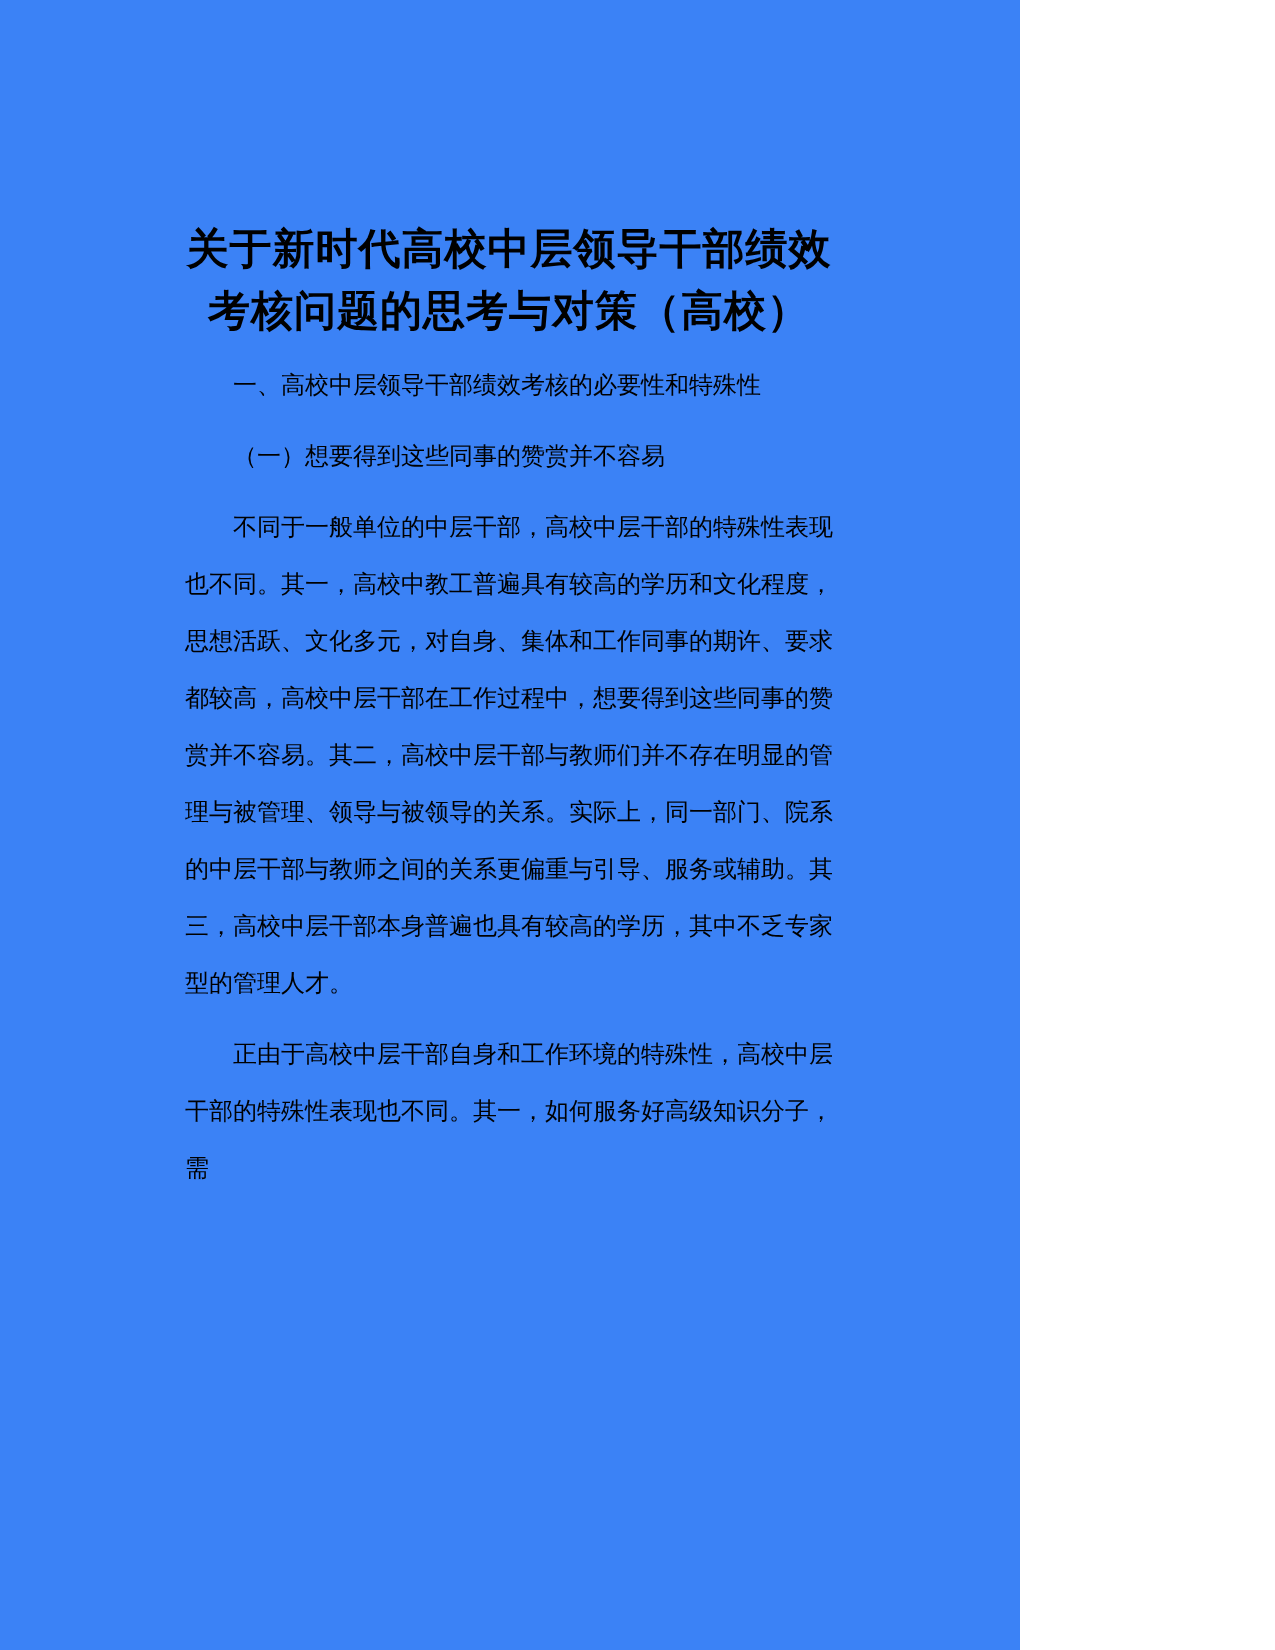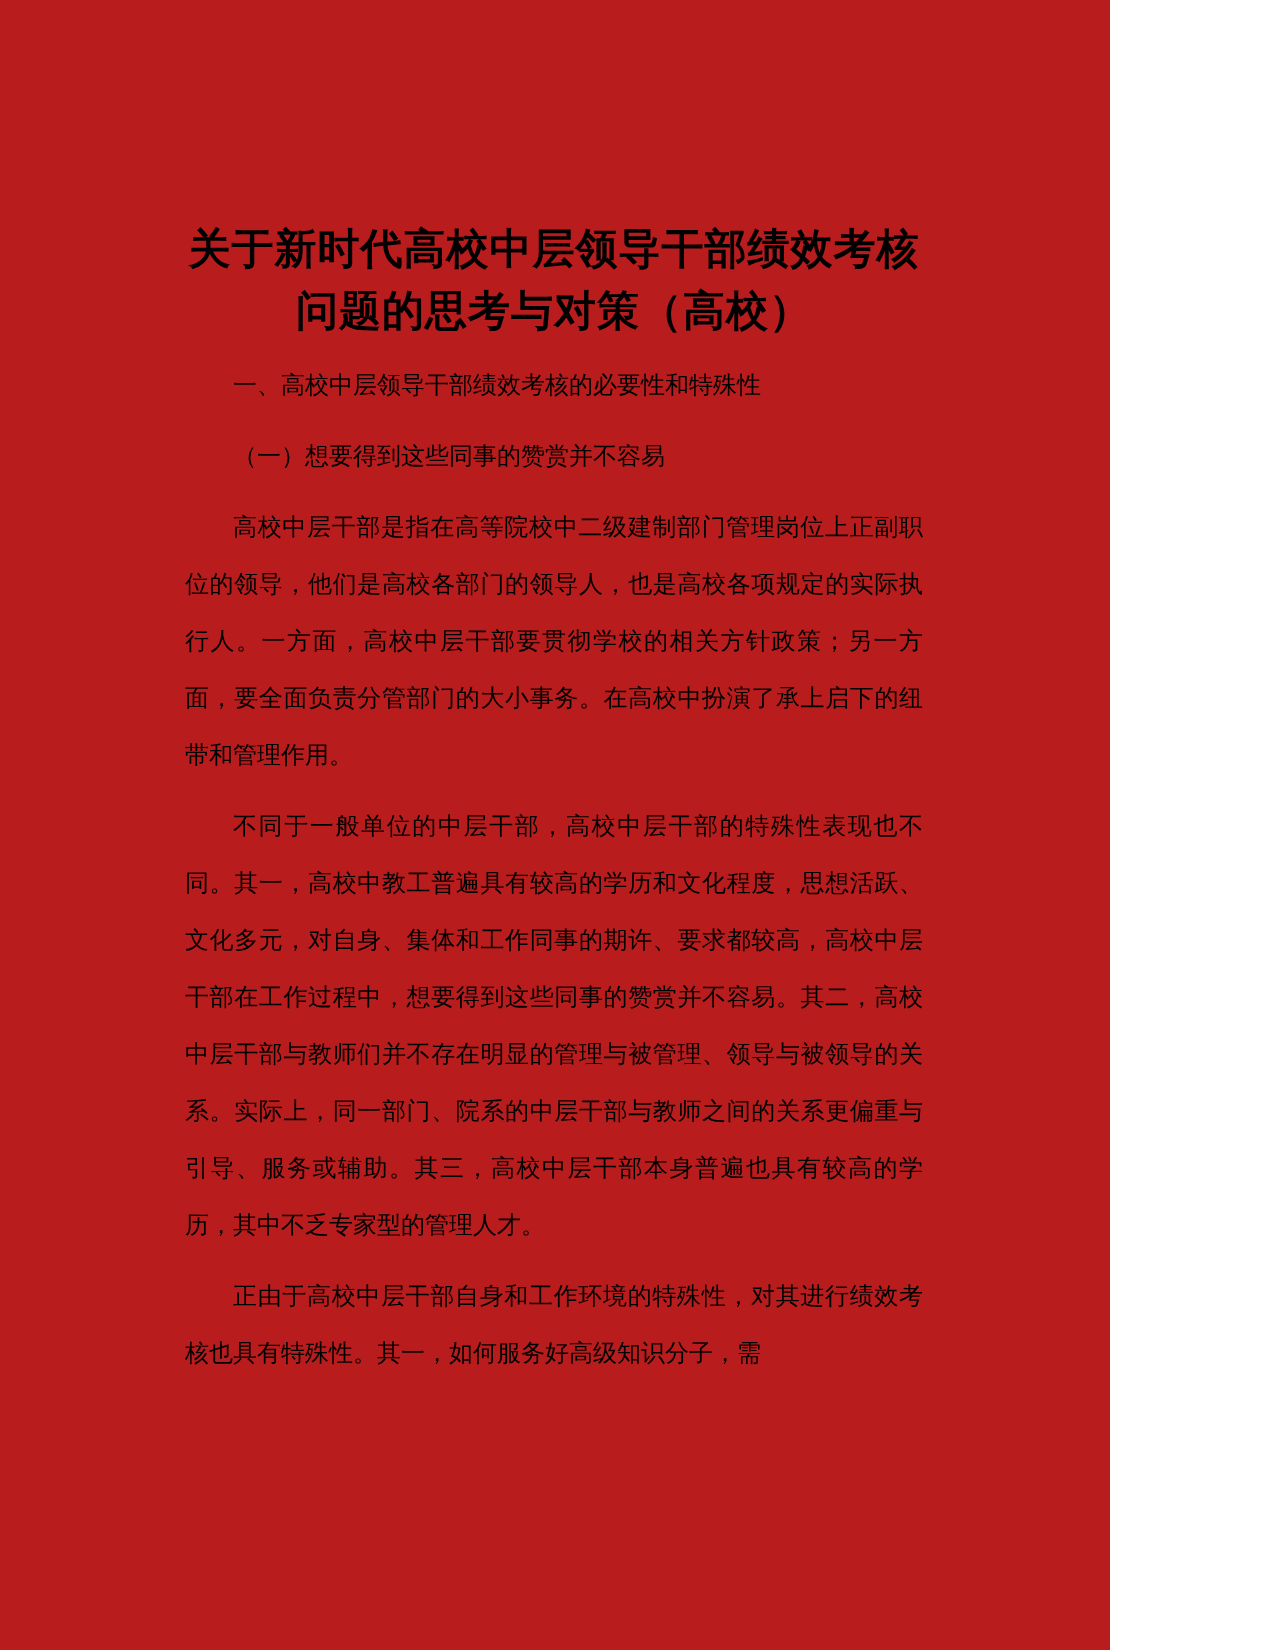--- a/index.html
+++ b/index.html
@@ -3,23 +3,23 @@
 <meta charset="utf-8">
 <style>
   html, body {
     margin: 0;
     padding: 0;
     background: #ffffff;
   }
   .page {
     position: relative;
     box-sizing: border-box;
-    width: 1110px;
+    width: 1020px;
     height: 1650px;
-    background: #b91c1c;
+    background: #3b82f6;
     color: #000000;
     font-family: "Liberation Sans", sans-serif;
     padding: 218px 187px 40px 185px;
     overflow: hidden;
   }
   .doc-title {
     margin: 0 0 14px 0;
     font-size: 42px;
     font-weight: 700;
     line-height: 62px;
@@ -41,18 +41,17 @@
 </head>
 <body>
 
 <div class="page">
   <h1 class="doc-title">关于新时代高校中层领导干部绩效考核问题的思考与对策（高校）</h1>
 
   <p class="heading">一、高校中层领导干部绩效考核的必要性和特殊性</p>
 
   <p class="heading">（一）想要得到这些同事的赞赏并不容易</p>
 
-  <p class="para">高校中层干部是指在高等院校中二级建制部门管理岗位上正副职位的领导，他们是高校各部门的领导人，也是高校各项规定的实际执行人。一方面，高校中层干部要贯彻学校的相关方针政策；另一方面，要全面负责分管部门的大小事务。在高校中扮演了承上启下的纽带和管理作用。</p>
 
   <p class="para">不同于一般单位的中层干部，高校中层干部的特殊性表现也不同。其一，高校中教工普遍具有较高的学历和文化程度，思想活跃、文化多元，对自身、集体和工作同事的期许、要求都较高，高校中层干部在工作过程中，想要得到这些同事的赞赏并不容易。其二，高校中层干部与教师们并不存在明显的管理与被管理、领导与被领导的关系。实际上，同一部门、院系的中层干部与教师之间的关系更偏重与引导、服务或辅助。其三，高校中层干部本身普遍也具有较高的学历，其中不乏专家型的管理人才。</p>
 
-  <p class="para">正由于高校中层干部自身和工作环境的特殊性，对其进行绩效考核也具有特殊性。其一，如何服务好高级知识分子，需</p>
+  <p class="para">正由于高校中层干部自身和工作环境的特殊性，高校中层干部的特殊性表现也不同。其一，如何服务好高级知识分子，需</p>
 </div>
 
 </body></html>

